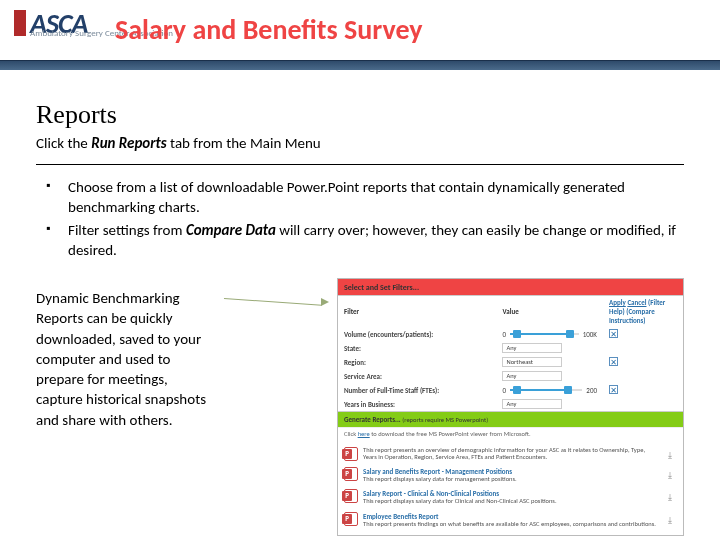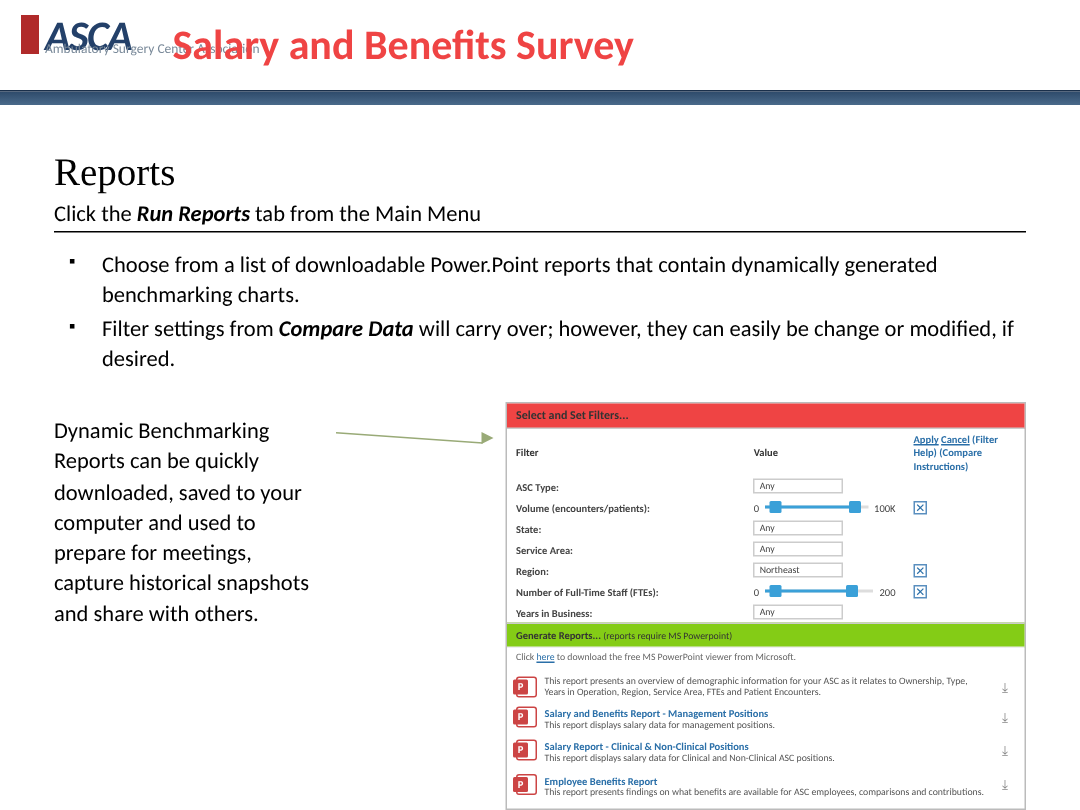--- a/index.html
+++ b/index.html
@@ -9,21 +9,21 @@
   .header { position: relative; height: 70px; }
   .accent-bar { position: absolute; left: 14px; top: 10px; width: 12px; height: 26px; background: #b02a2a; }
   .logo-text { position: absolute; left: 30px; top: 6px; font-size: 28px; font-weight: 800; color: #234069; font-style: italic; letter-spacing: -1px; }
   .logo-sub { position: absolute; left: 30px; top: 28px; font-size: 9px; color: #7a8a9a; line-height: 1.1; }
   .title { position: absolute; left: 115px; top: 12px; font-size: 28px; font-weight: 700; color: #ef4444; }
   .header-rule { position: absolute; bottom: 0; width: 100%; height: 10px; background: linear-gradient(#2e4a6a, #4a6a8a); border-top: 1px solid #1a2f4a; }
 
   
   .content { padding: 30px 36px 0 36px; }
   .page-title { font-size: 26px; font-family: "Times New Roman", serif; margin-bottom: 4px; }
-  .subtitle { font-size: 15px; border-bottom: 1px solid #000; padding-bottom: 2px; margin-bottom: 12px; }
+  .subtitle { font-size: 15px; border-bottom: 1px solid #000; padding-bottom: 12px; margin-bottom: 12px; }
   .subtitle .em { font-weight: 700; font-style: italic; }
 
   .bullets { list-style: none; margin: 6px 0 0 18px; }
   .bullets li { position: relative; font-size: 15px; line-height: 1.35; margin-bottom: 2px; padding-left: 14px; }
   .bullets li::before { content: "▪"; position: absolute; left: -8px; top: 0; font-size: 12px; }
   .bullets .em { font-weight: 700; font-style: italic; }
 
   .lower { display: flex; margin-top: 18px; gap: 8px; }
   .caption-col { width: 175px; font-size: 15px; line-height: 1.35; padding-top: 10px; }
 
@@ -104,51 +104,47 @@
           <th>Filter</th>
           <th>Value</th>
           <th style="width:80px;">
             <span class="apply">Apply</span>
             <span class="clr">Cancel</span>
             <span class="instr">(Filter Help)</span>
             <span class="instr">(Compare Instructions)</span>
           </th>
         </tr>
         <tr>
-          <td class="fname">ASC Type:</td>
-          <td colspan="2"><span class="dropdown">Any</span></td>
-        </tr>
-        <tr>
           <td class="fname">Volume (encounters/patients):</td>
           <td>
             <div style="display:flex; align-items:center; gap:4px;">
               <span>0</span>
               <div class="slider" style="flex:1;">
                 <div class="slider-track"></div>
                 <div class="slider-fill" style="width:85%;"></div>
                 <div class="slider-knob" style="left:4%;"></div>
                 <div class="slider-knob" style="left:82%;"></div>
               </div>
               <span>100K</span>
             </div>
           </td>
           <td><span class="chk">✕</span></td>
         </tr>
         <tr>
           <td class="fname">State:</td>
           <td colspan="2"><span class="dropdown">Any</span></td>
         </tr>
         <tr>
-          <td class="fname">Service Area:</td>
-          <td colspan="2"><span class="dropdown">Any</span></td>
-        </tr>
-        <tr>
           <td class="fname">Region:</td>
           <td><span class="dropdown">Northeast</span></td>
           <td><span class="chk">✕</span></td>
+        </tr>
+        <tr>
+          <td class="fname">Service Area:</td>
+          <td colspan="2"><span class="dropdown">Any</span></td>
         </tr>
         <tr>
           <td class="fname">Number of Full-Time Staff (FTEs):</td>
           <td>
             <div style="display:flex; align-items:center; gap:4px;">
               <span>0</span>
               <div class="slider" style="flex:1;">
                 <div class="slider-track"></div>
                 <div class="slider-fill" style="width:78%;"></div>
                 <div class="slider-knob" style="left:4%;"></div>

